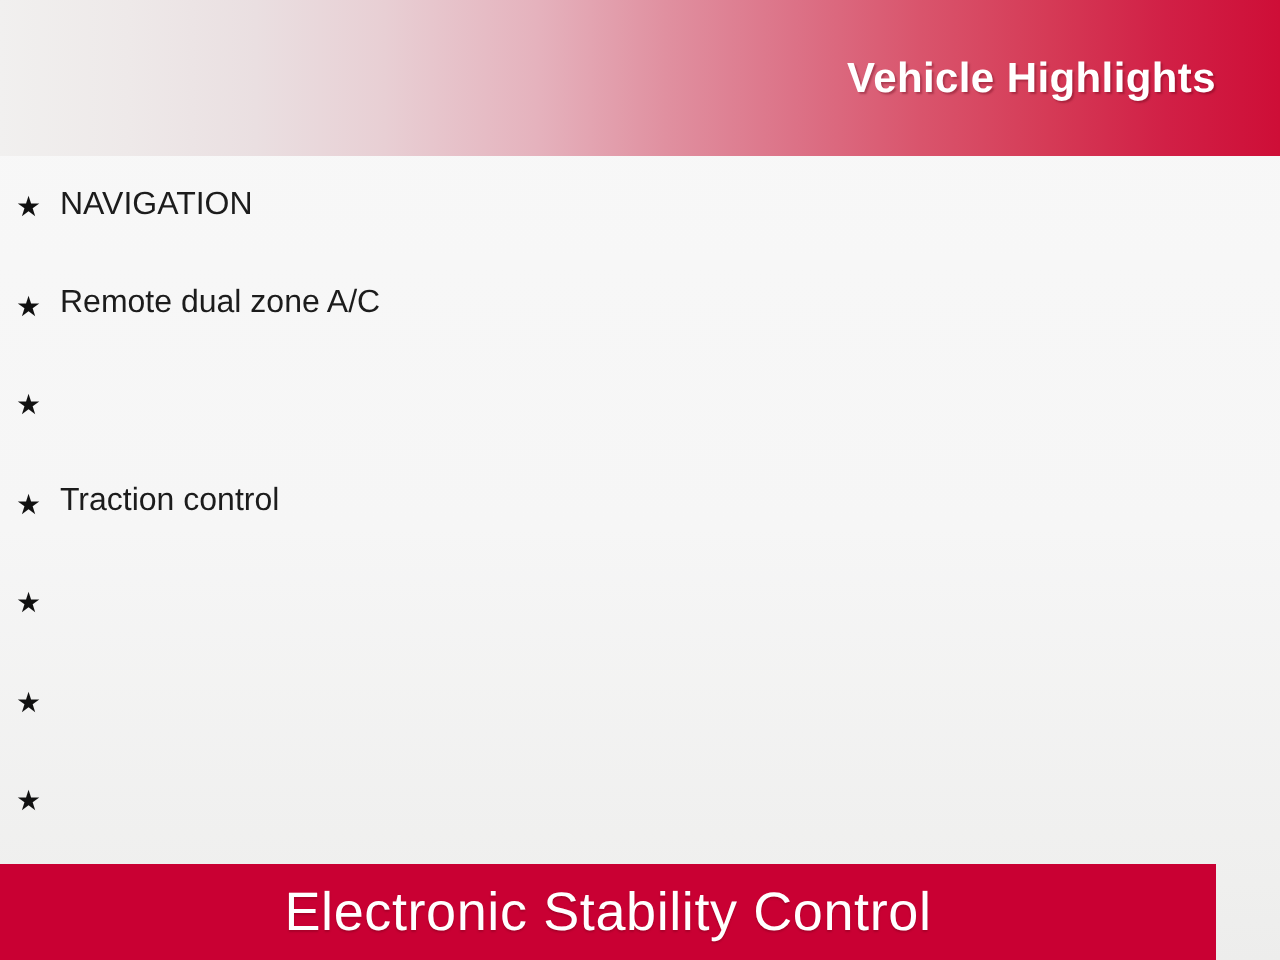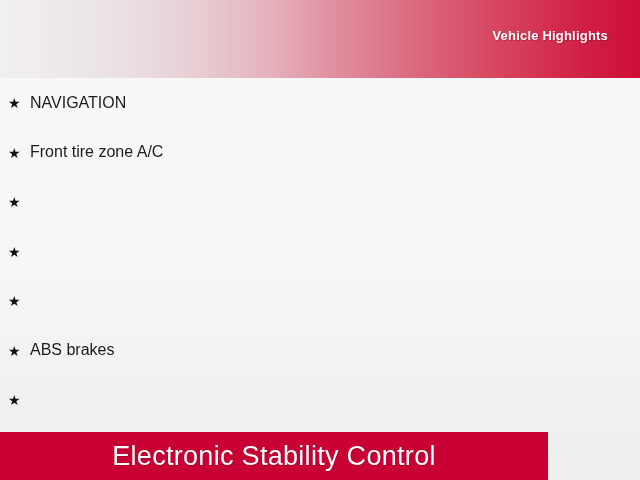--- a/index.html
+++ b/index.html
@@ -40,21 +40,21 @@
         #dc7287 62%,
         #d9546c 72%,
         #d53a56 82%,
         #d12046 91%,
         #ce0e37 100%);
   }
   .header-title {
     position: absolute;
     right: 32px;
     top: 28px;
-    font-size: 13px;
+    font-size: 21px;
     font-weight: bold;
     color: #ffffff;
     letter-spacing: 0.2px;
     text-shadow: 1px 1px 1px rgba(90,0,20,0.35);
     white-space: nowrap;
     text-align: right;
   }
 
   
   .highlights {
@@ -89,21 +89,21 @@
     color: #1c1c1c;
     line-height: 1.1;
     white-space: nowrap;
   }
 
   
   .footer {
     position: absolute;
     left: 0;
     top: 432px;
-    width: 548px;
+    width: 608px;
     height: 48px;
     background: #c90033;
     display: flex;
     align-items: center;
     justify-content: center;
   }
   .footer-title {
     font-size: 27px;
     font-weight: normal;
     color: #ffffff;
@@ -122,34 +122,34 @@
     <div class="header-title">Vehicle Highlights</div>
   </div>
 
   <ul class="highlights">
     <li class="highlight-row">
       <span class="bullet-star">★</span>
       <span class="highlight-label">NAVIGATION</span>
     </li>
     <li class="highlight-row">
       <span class="bullet-star">★</span>
-      <span class="highlight-label">Front tire zone A/C</span>
+      <span class="highlight-label">Remote dual zone A/C</span>
     </li>
     <li class="highlight-row">
       <span class="bullet-star">★</span>
     </li>
     <li class="highlight-row">
       <span class="bullet-star">★</span>
+      <span class="highlight-label">Traction control</span>
     </li>
     <li class="highlight-row">
       <span class="bullet-star">★</span>
     </li>
     <li class="highlight-row">
       <span class="bullet-star">★</span>
-      <span class="highlight-label">ABS brakes</span>
     </li>
     <li class="highlight-row">
       <span class="bullet-star">★</span>
     </li>
   </ul>
 
   <div class="footer">
     <div class="footer-title">Electronic Stability Control</div>
   </div>
 

